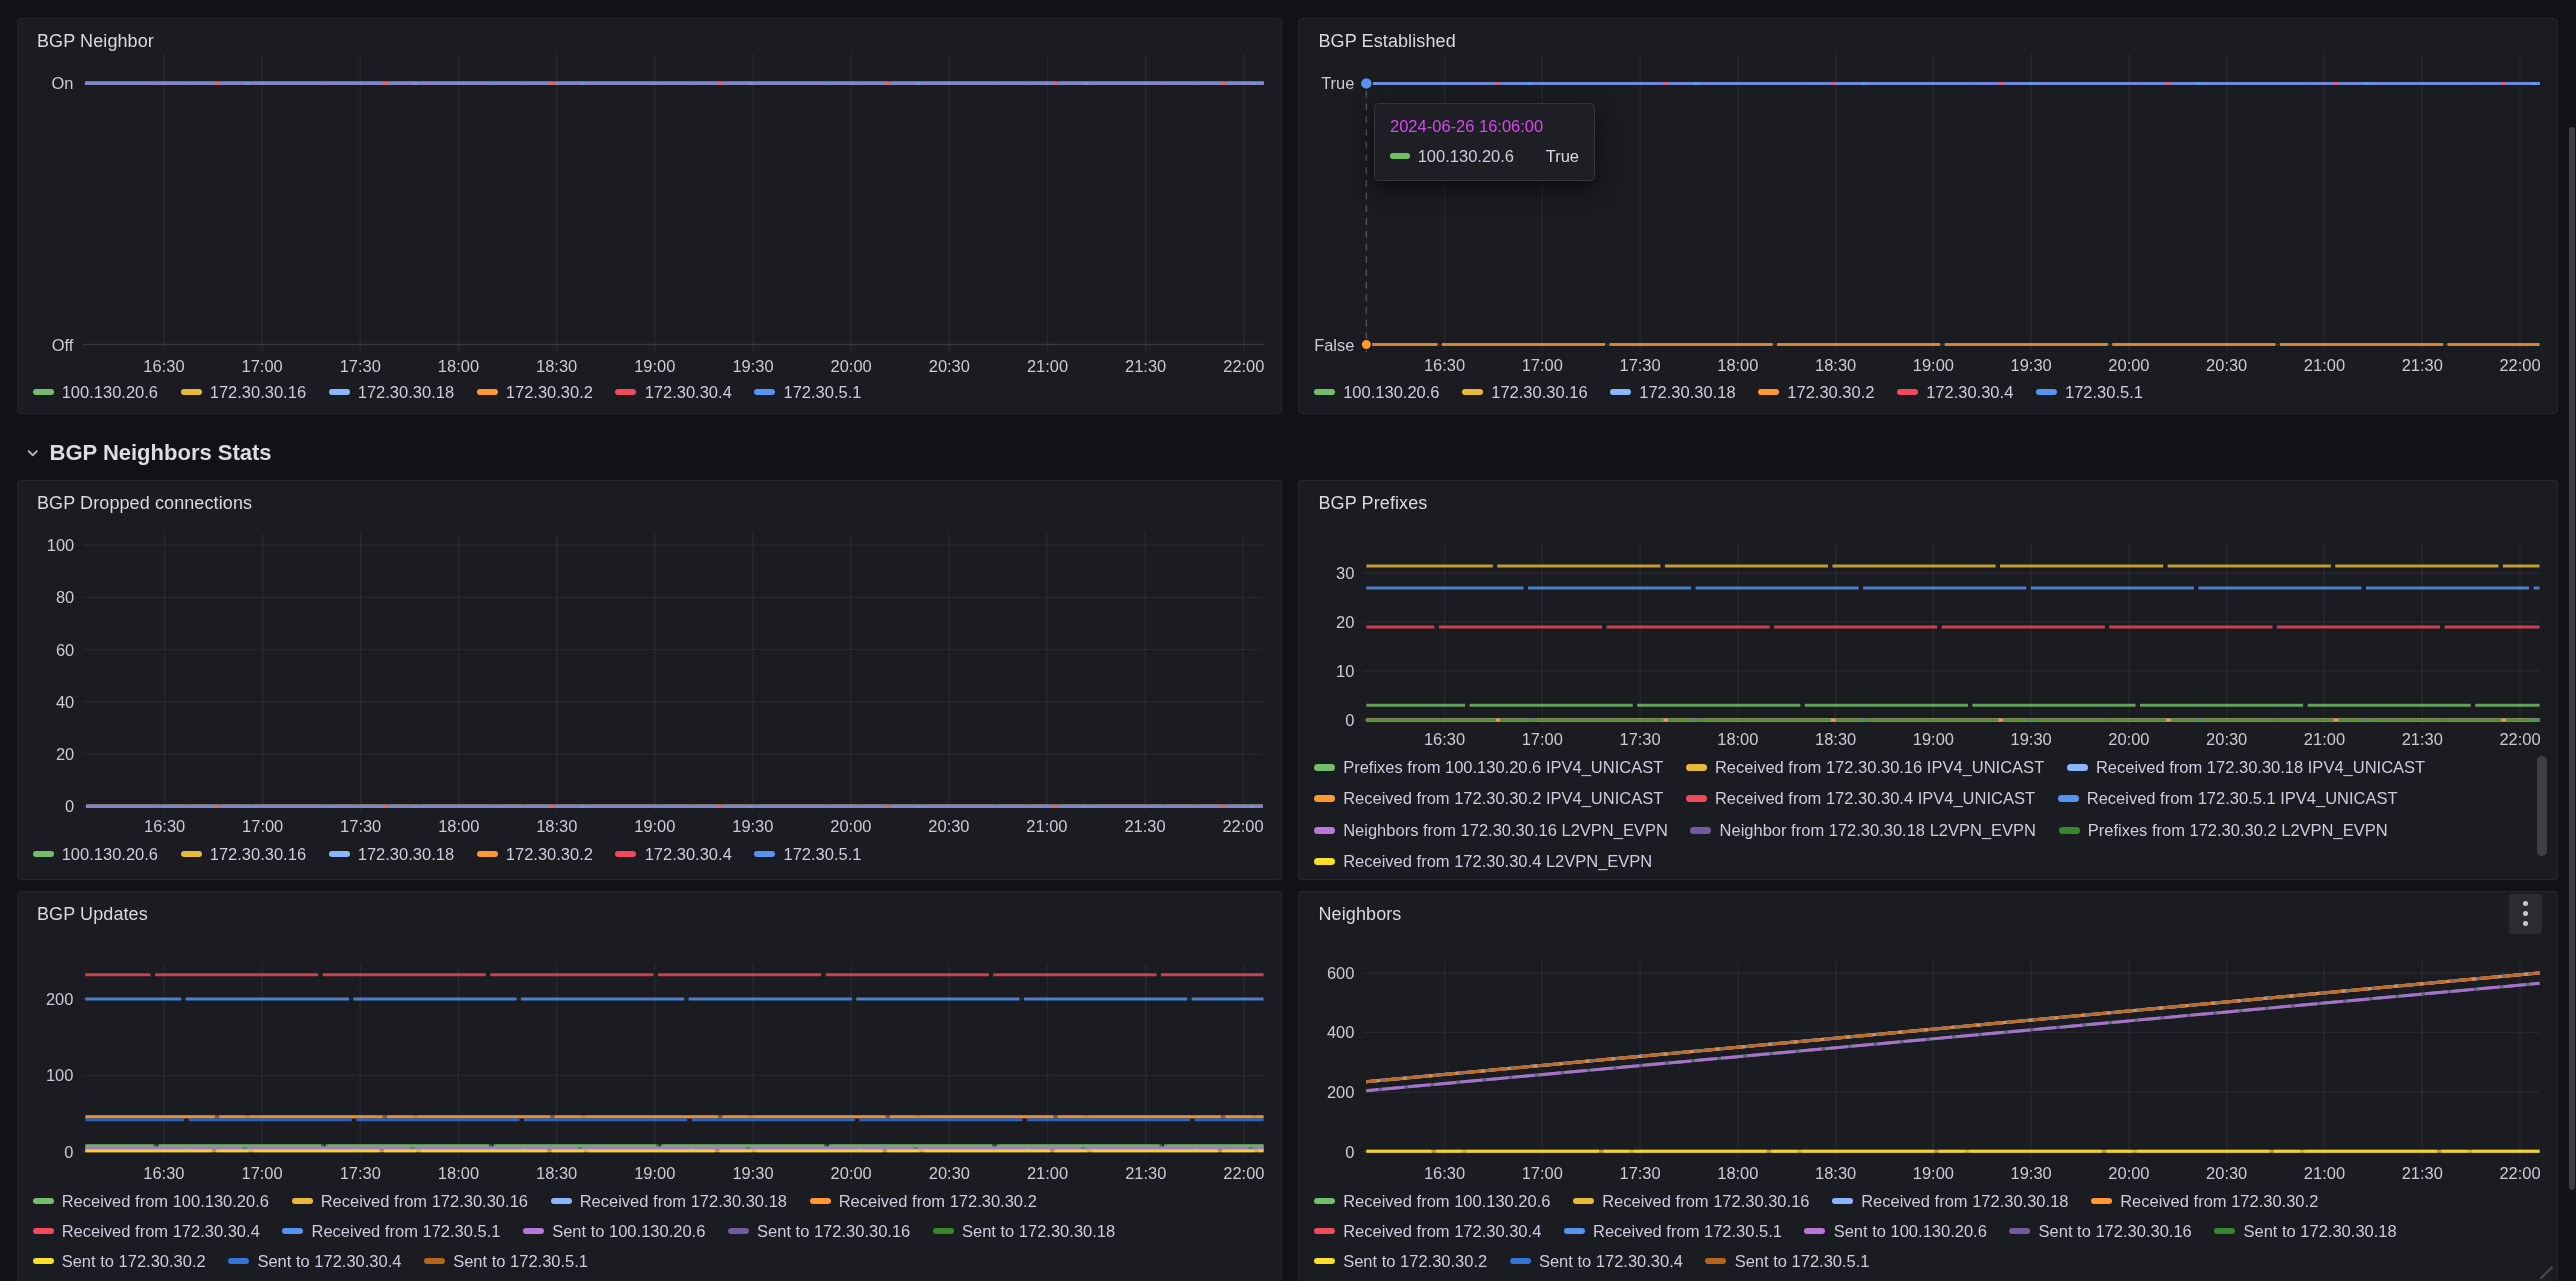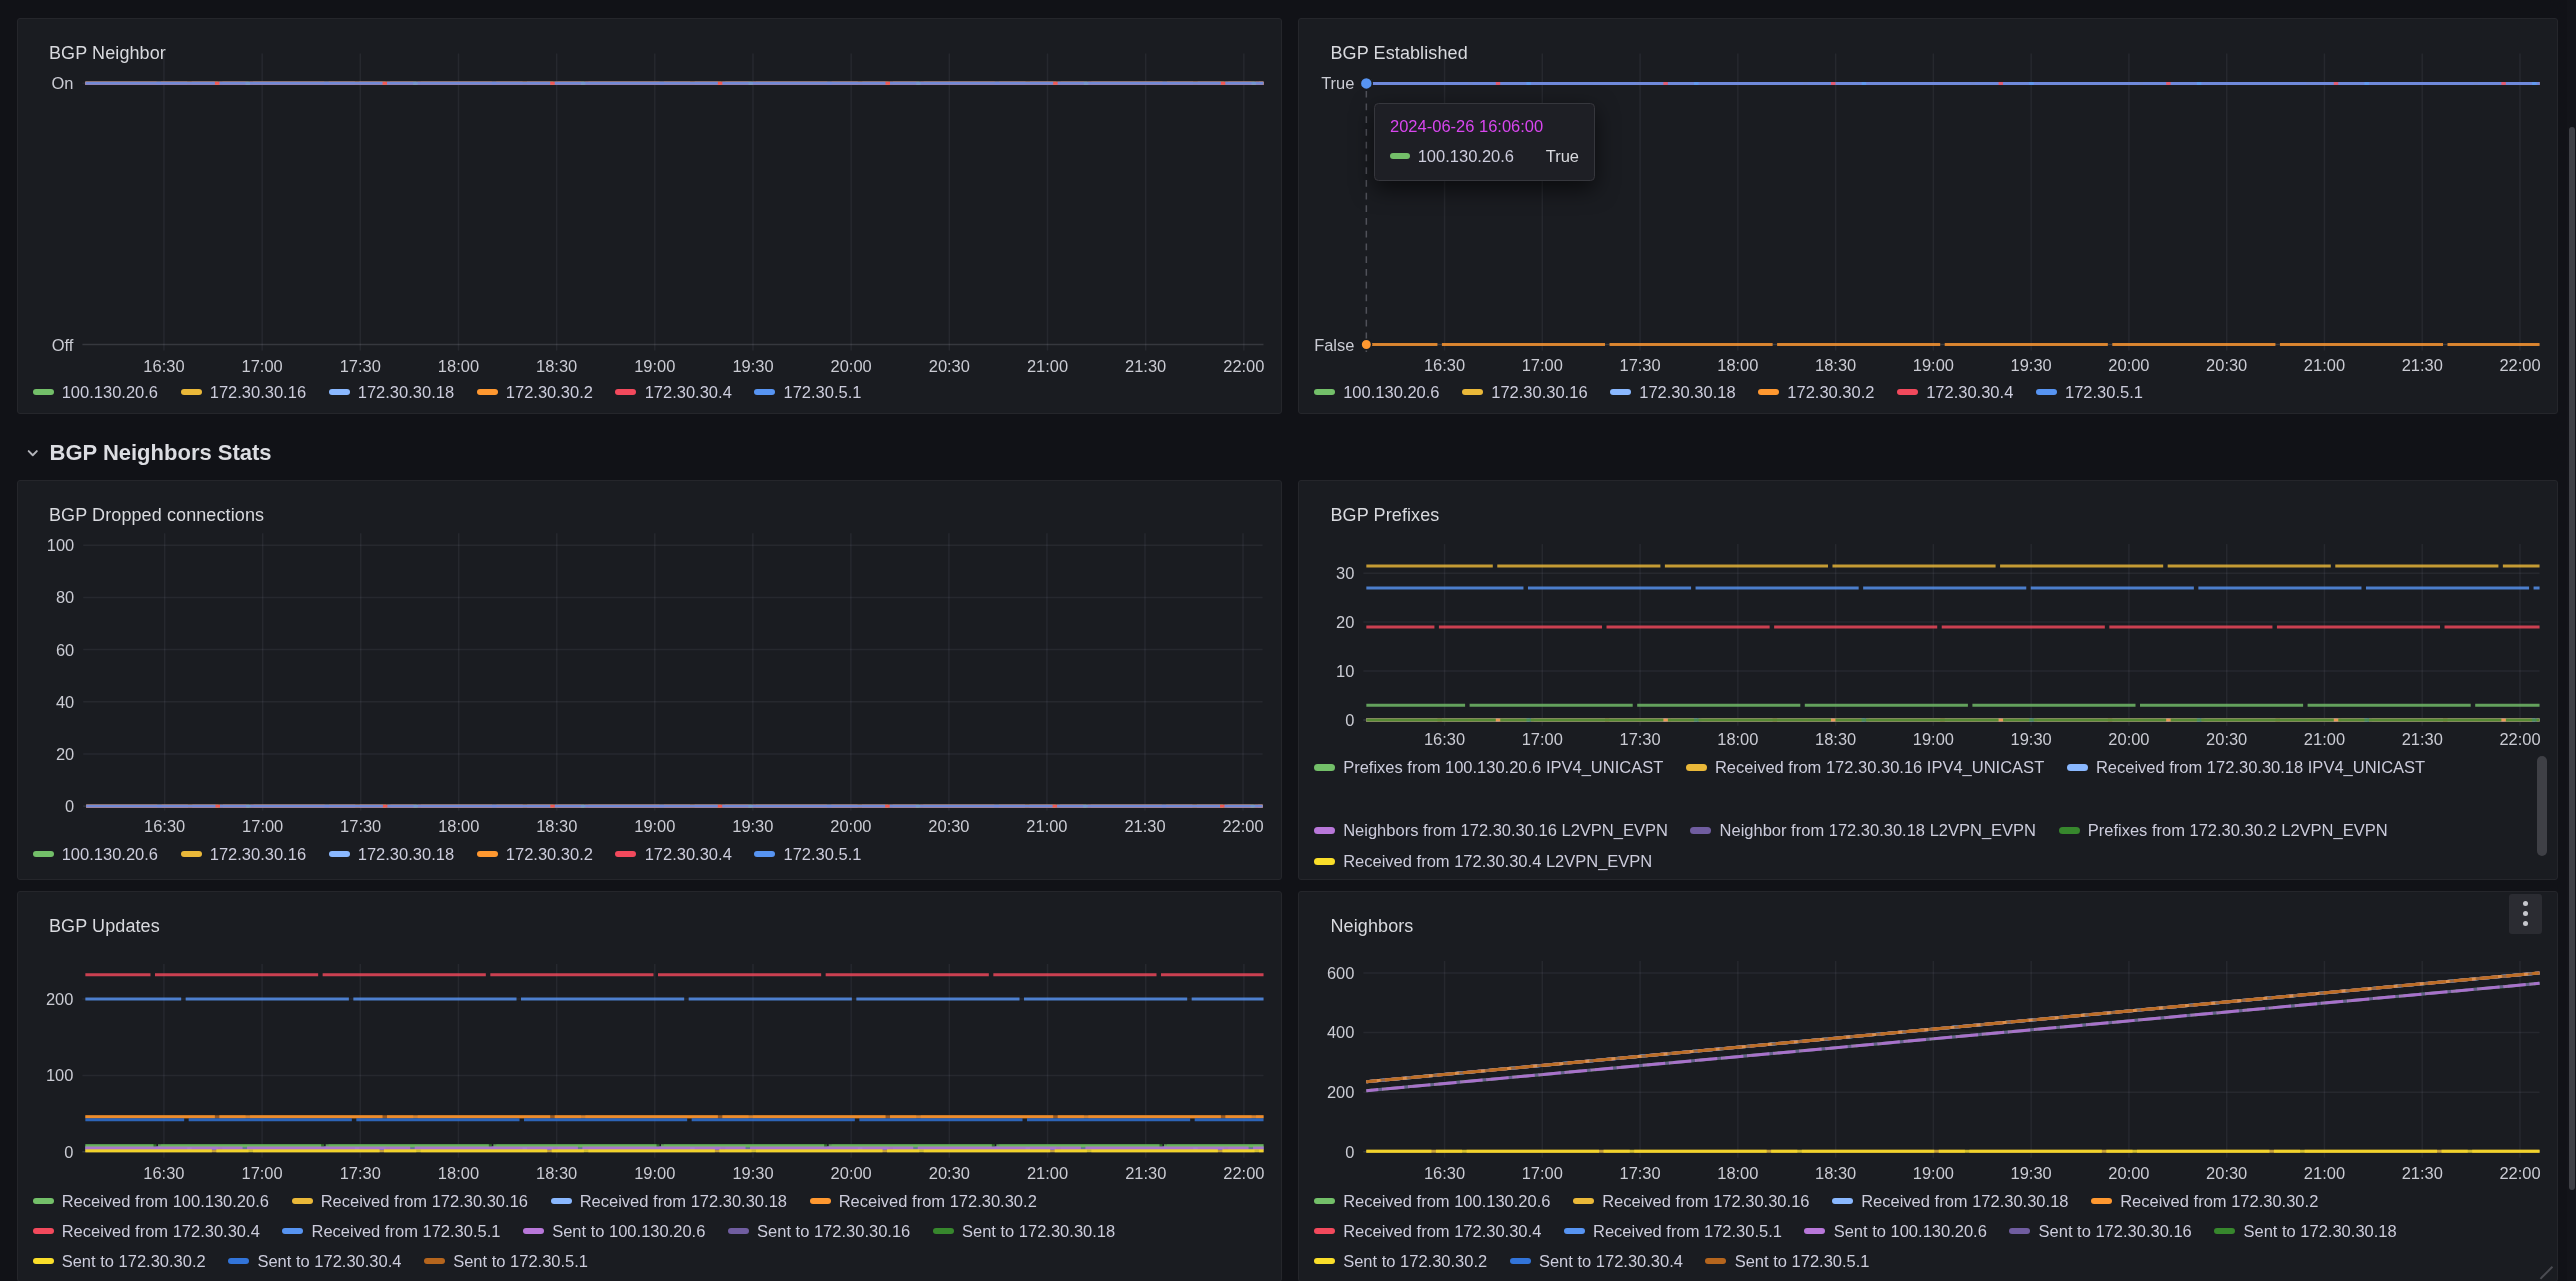--- a/index.html
+++ b/index.html
@@ -5,21 +5,21 @@
   html,body{margin:0;padding:0}
   body{
     width:2576px;height:1281px;position:relative;overflow:hidden;
     background:#111217;font-family:"Liberation Sans",sans-serif;
   }
   .panel{
     position:absolute;background:#1a1c21;border:0.7px solid #25262b;
     border-radius:3px;overflow:hidden;box-sizing:border-box;
   }
   .panel-title{
-    position:absolute;left:19.5px;top:12px;margin:12px;z-index:3;
+    position:absolute;left:19.5px;top:12px;margin:0;z-index:3;
     font-size:18px;font-weight:500;color:#d9dadf;letter-spacing:0.1px;cursor:pointer;
   }
   svg.plot{position:absolute;left:0;top:0;z-index:1}
   svg.plot text{font-family:"Liberation Sans","DejaVu Sans",sans-serif}
   .tick-label{fill:#cacbd3;font-size:22px}
   .legend-box{position:absolute;left:15px;right:22.5px;z-index:3}
   .legend-row{position:absolute;left:0;display:flex;align-items:center;white-space:nowrap}
   .legend-item{display:inline-flex;align-items:center;margin-right:22.5px;font-size:16.5px;color:#ccccdc;cursor:pointer}
   .swatch{display:inline-block;width:21px;height:6.7px;border-radius:3.7px;margin-right:8.2px;flex:none}
   .tooltip{
@@ -334,20 +334,34 @@
           </span>
           <span class="legend-item">
             <i class="swatch" style="background: rgb(234, 184, 57);"></i>
             <span>Received from 172.30.30.16 IPV4_UNICAST</span>
           </span>
           <span class="legend-item">
             <i class="swatch" style="background: rgb(138, 184, 255);"></i>
             <span>Received from 172.30.30.18 IPV4_UNICAST</span>
           </span>
         </div>
+        <div class="legend-row" style="top: 31px; height: 31px;">
+          <span class="legend-item">
+            <i class="swatch" style="background: rgb(255, 152, 48);"></i>
+            <span>Received from 172.30.30.2 IPV4_UNICAST</span>
+          </span>
+          <span class="legend-item">
+            <i class="swatch" style="background: rgb(242, 73, 92);"></i>
+            <span>Received from 172.30.30.4 IPV4_UNICAST</span>
+          </span>
+          <span class="legend-item">
+            <i class="swatch" style="background: rgb(87, 148, 242);"></i>
+            <span>Received from 172.30.5.1 IPV4_UNICAST</span>
+          </span>
+        </div>
         <div class="legend-row" style="top: 63px; height: 31px;">
           <span class="legend-item">
             <i class="swatch" style="background: rgb(184, 119, 217);"></i>
             <span>Neighbors from 172.30.30.16 L2VPN_EVPN</span>
           </span>
           <span class="legend-item">
             <i class="swatch" style="background: rgb(112, 93, 160);"></i>
             <span>Neighbor from 172.30.30.18 L2VPN_EVPN</span>
           </span>
           <span class="legend-item">

